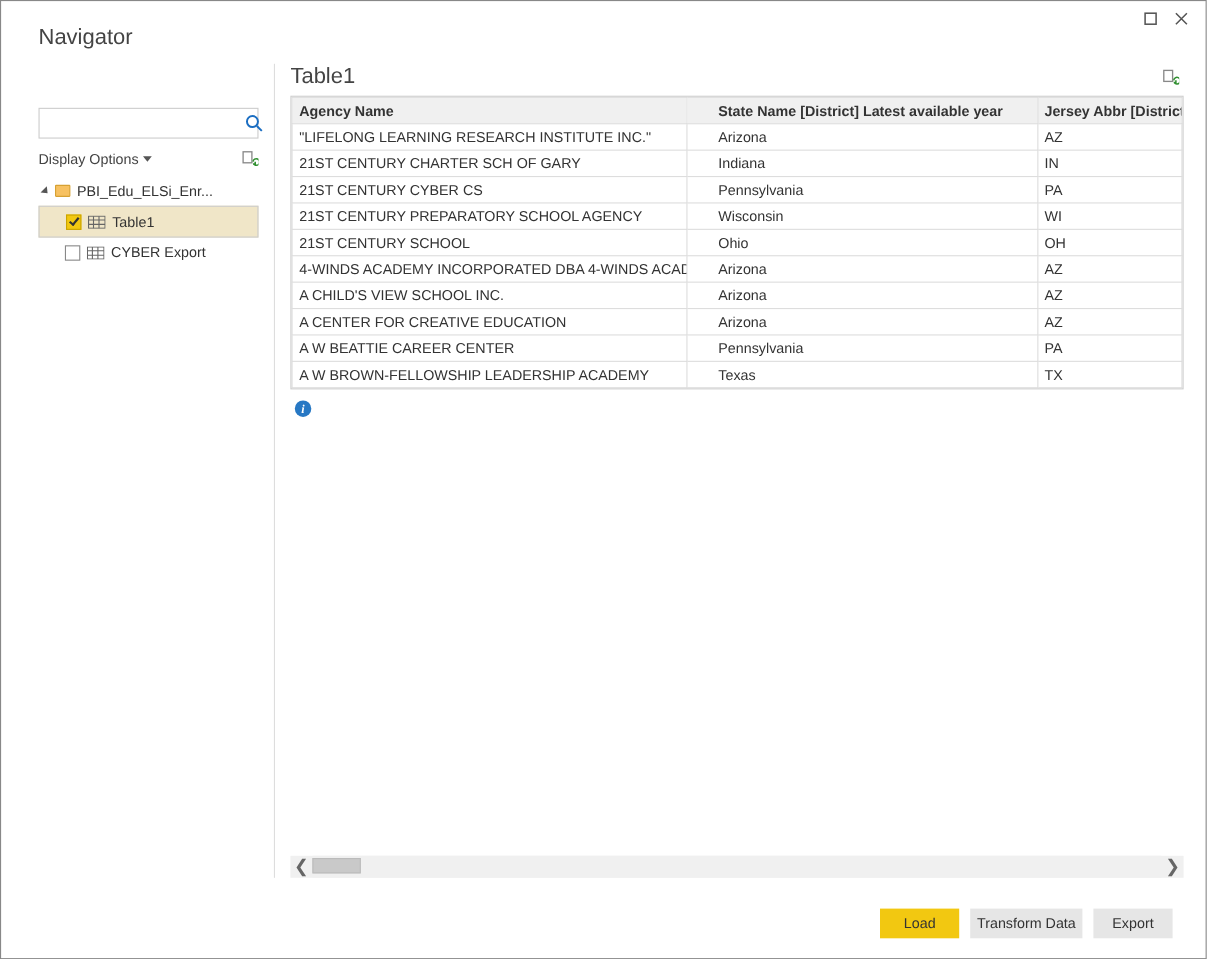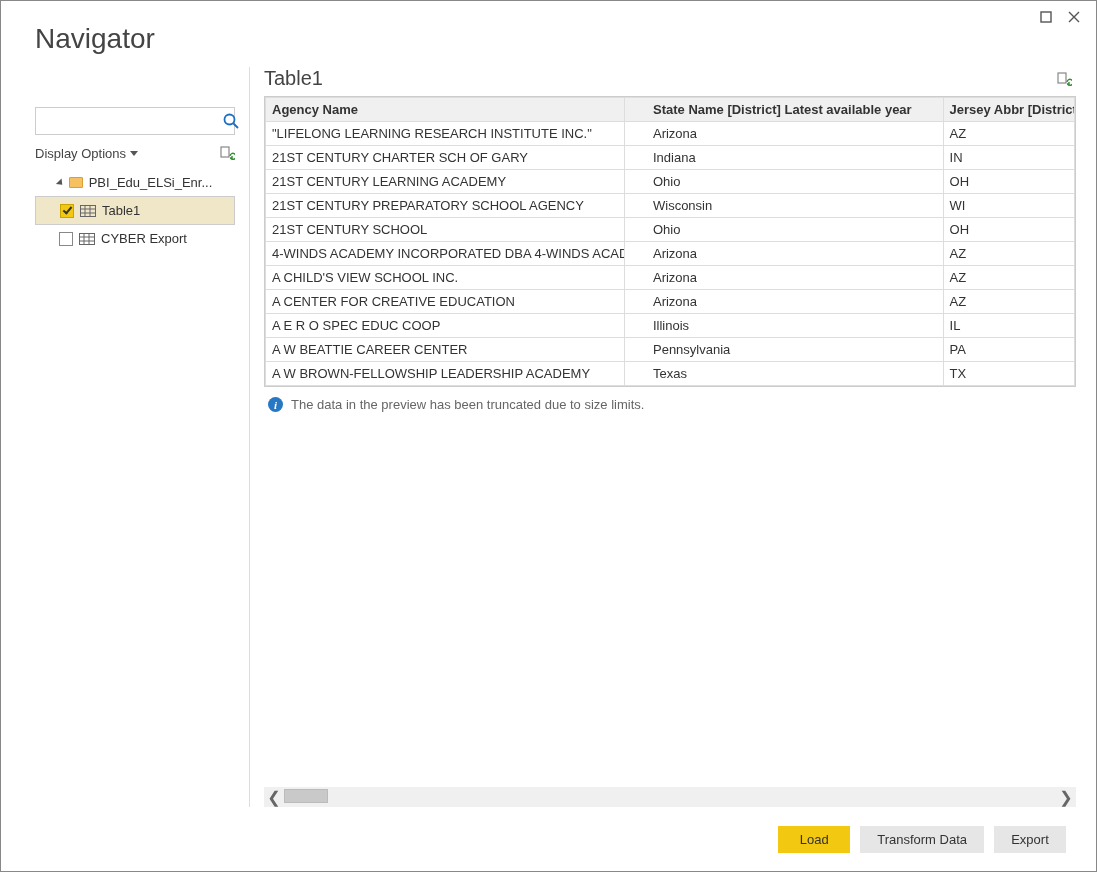--- a/index.html
+++ b/index.html
@@ -26,21 +26,21 @@
   .titlebar .win-btn {
     width: 16px; height: 16px;
     display: flex; align-items: center; justify-content: center;
     color: #555;
     cursor: pointer;
   }
   .header {
     padding: 22px 28px 12px 34px;
   }
   .header h1 {
-    font-size: 28px;
+    font-size: 20px;
     font-weight: 300;
     color: #444;
     margin: 0;
   }
   .content {
     display: flex;
     height: calc(100% - 130px);
     padding: 0 20px 0 34px;
   }
   
@@ -73,21 +73,21 @@
   }
   .display-row .left-part { display: flex; align-items: center; gap: 4px; cursor: pointer; }
   .display-row .caret {
     width: 0; height: 0;
     border-left: 4px solid transparent;
     border-right: 4px solid transparent;
     border-top: 5px solid #555;
   }
   .refresh-icon { width: 16px; height: 16px; }
   .tree { font-size: 13px; }
-  .tree-node { display: flex; align-items: center; gap: 6px; padding: 6px 4px; cursor: pointer; justify-content: center; }
+  .tree-node { display: flex; align-items: center; gap: 6px; padding: 6px 4px; cursor: pointer; }
   .tree-node .exp {
     width: 0; height: 0;
     border-top: 4px solid transparent;
     border-bottom: 4px solid transparent;
     border-left: 5px solid #555;
     transform: rotate(45deg);
   }
   .tree-node.root .folder {
     width: 14px; height: 11px; background: #f7c161; border: 1px solid #d6a133; border-radius: 1px;
   }
@@ -159,21 +159,21 @@
   .hscroll .arrow { width: 20px; text-align: center; color: #666; font-size: 16px; cursor: pointer; user-select: none; }
   .hscroll .track { flex: 1; height: 100%; background: #f0f0f0; position: relative; }
   .hscroll .thumb { position: absolute; left: 0; top: 2px; height: 14px; width: 44px; background: #c9c9c9; border: 1px solid #bbb; }
   
   .footer {
     position: absolute;
     bottom: 18px; right: 30px;
     display: flex; gap: 10px;
   }
   .btn {
-    min-width: 72px; padding: 6px 17px;
+    min-width: 72px; padding: 6px 6px;
     border: none;
     background: #e6e6e6;
     color: #333;
     font-size: 13px;
     cursor: pointer;
   }
   .btn.primary { background: #f2c811; }
 </style>
 </head>
 <body>
@@ -281,23 +281,23 @@
               <td>"LIFELONG LEARNING RESEARCH INSTITUTE INC."</td>
               <td>Arizona</td>
               <td>AZ</td>
             </tr>
             <tr>
               <td>21ST CENTURY CHARTER SCH OF GARY</td>
               <td>Indiana</td>
               <td>IN</td>
             </tr>
             <tr>
-              <td>21ST CENTURY LEARNING ACADEMY</td>
-              <td>Ohio</td>
-              <td>OH</td>
+              <td>21ST CENTURY CYBER CS</td>
+              <td>Pennsylvania</td>
+              <td>PA</td>
             </tr>
             <tr>
               <td>21ST CENTURY PREPARATORY SCHOOL AGENCY</td>
               <td>Wisconsin</td>
               <td>WI</td>
             </tr>
             <tr>
               <td>21ST CENTURY SCHOOL</td>
               <td>Ohio</td>
               <td>OH</td>
@@ -311,41 +311,35 @@
               <td>A CHILD'S VIEW SCHOOL INC.</td>
               <td>Arizona</td>
               <td>AZ</td>
             </tr>
             <tr>
               <td>A CENTER FOR CREATIVE EDUCATION</td>
               <td>Arizona</td>
               <td>AZ</td>
             </tr>
             <tr>
-              <td>A E R O SPEC EDUC COOP</td>
-              <td>Illinois</td>
-              <td>IL</td>
-            </tr>
-            <tr>
               <td>A W BEATTIE CAREER CENTER</td>
               <td>Pennsylvania</td>
               <td>PA</td>
             </tr>
             <tr>
               <td>A W BROWN-FELLOWSHIP LEADERSHIP ACADEMY</td>
               <td>Texas</td>
               <td>TX</td>
             </tr>
           </tbody>
       </table>
     </div>
 
     <div class="info-row">
       <span class="info-icon">i</span>
-      <span>The data in the preview has been truncated due to size limits.</span>
     </div>
 
     <div class="spacer"></div>
 
     <div class="hscroll">
       <span class="arrow">❮</span>
       <div class="track">
         <div class="thumb"></div>
       </div>
       <span class="arrow">❯</span>

